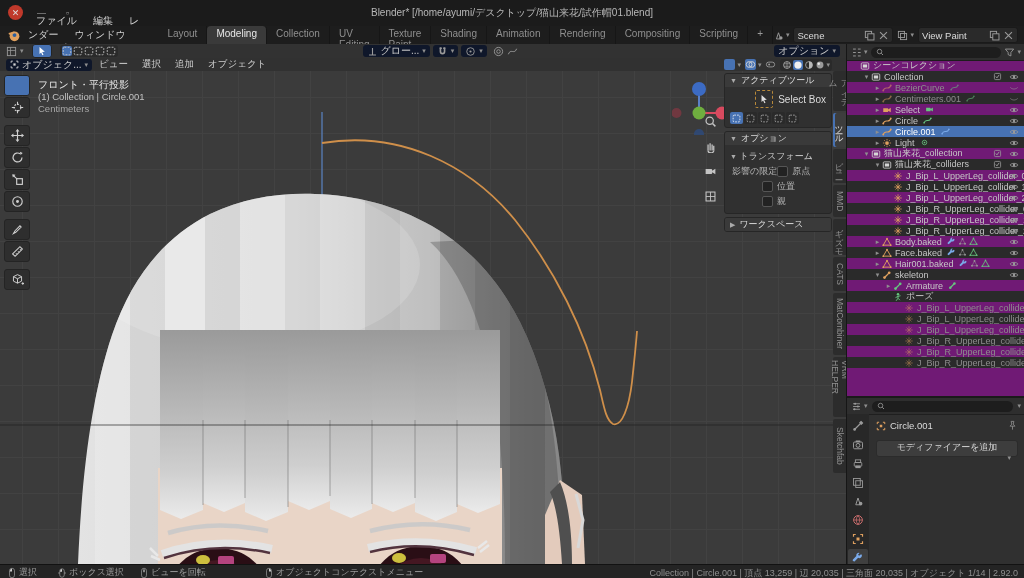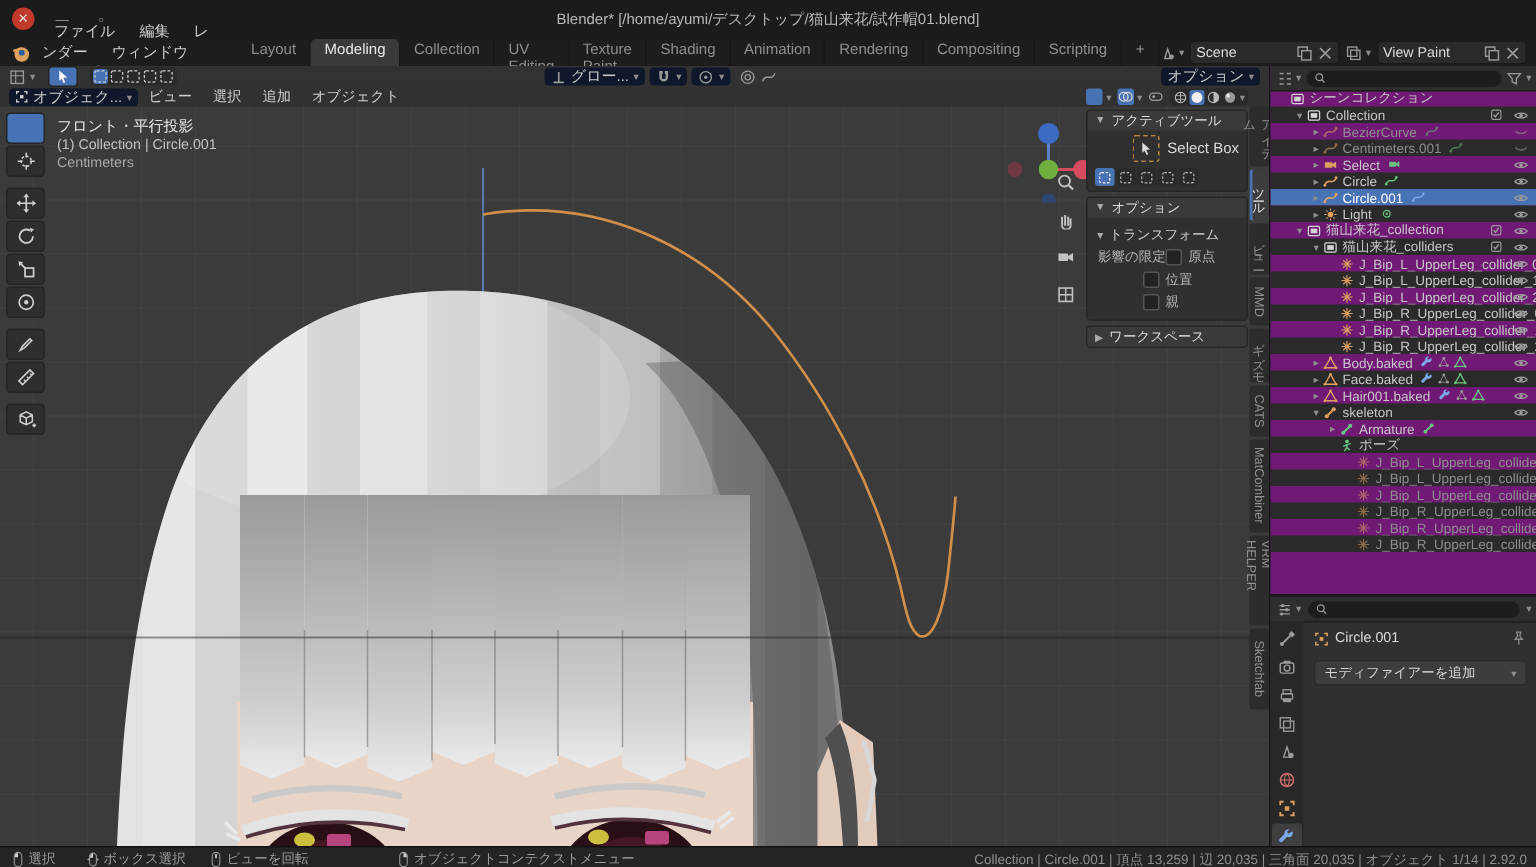--- a/index.html
+++ b/index.html
@@ -98,21 +98,21 @@
   #props{position:absolute;left:846px;top:396px;width:178px;height:168px;background:#303030;border-left:1px solid #161616;border-top:2px solid #1a1a1a;}
   #propshead{height:16px;background:#2e2e2e;border-bottom:1px solid #1f1f1f;display:flex;align-items:center;gap:4px;padding:0 4px;}
   #ptabs{position:absolute;left:0;top:16px;bottom:0;width:22px;background:#282828;display:flex;flex-direction:column;align-items:center;padding-top:4px;gap:2px;}
   .ptab{width:20px;height:17px;border-radius:2px;display:flex;align-items:center;justify-content:center;color:#b0b0b0;}
   .ptab .ic{width:12px;height:12px;}
   .ptab.active{background:#3f3f3f;}
   #pbody{position:absolute;left:22px;right:0;top:16px;bottom:0;padding:6px 7px;}
   #crumb{display:flex;align-items:center;gap:4px;color:#dcdcdc;font-size:9.5px;}
   #crumb .pin{margin-left:auto;color:#8a8a8a;}
   #addmod{margin-top:9px;height:15px;background:#3d3d3d;border:1px solid #2b2b2b;border-radius:3px;
-          display:flex;align-items:center;padding:0 6px;color:#d8d8d8;font-size:9px;}
+          display:flex;align-items:center;padding:0 6px;color:#d8d8d8;font-size:9px;flex-direction:column;}
   #addmod .drop{margin-left:auto;}
   
   #statusbar{position:absolute;left:0;top:564px;width:1024px;height:14px;background:#242424;border-top:1px solid #121212;}
   .hint{position:absolute;top:1px;display:flex;align-items:center;gap:3px;color:#9c9c9c;font-size:9px;}
   .hint .ic{width:8px;height:12px;}
   #stats{position:absolute;right:6px;top:2px;color:#8f8f8f;font-size:9px;}
 </style>
 </head>
 <body>
 

